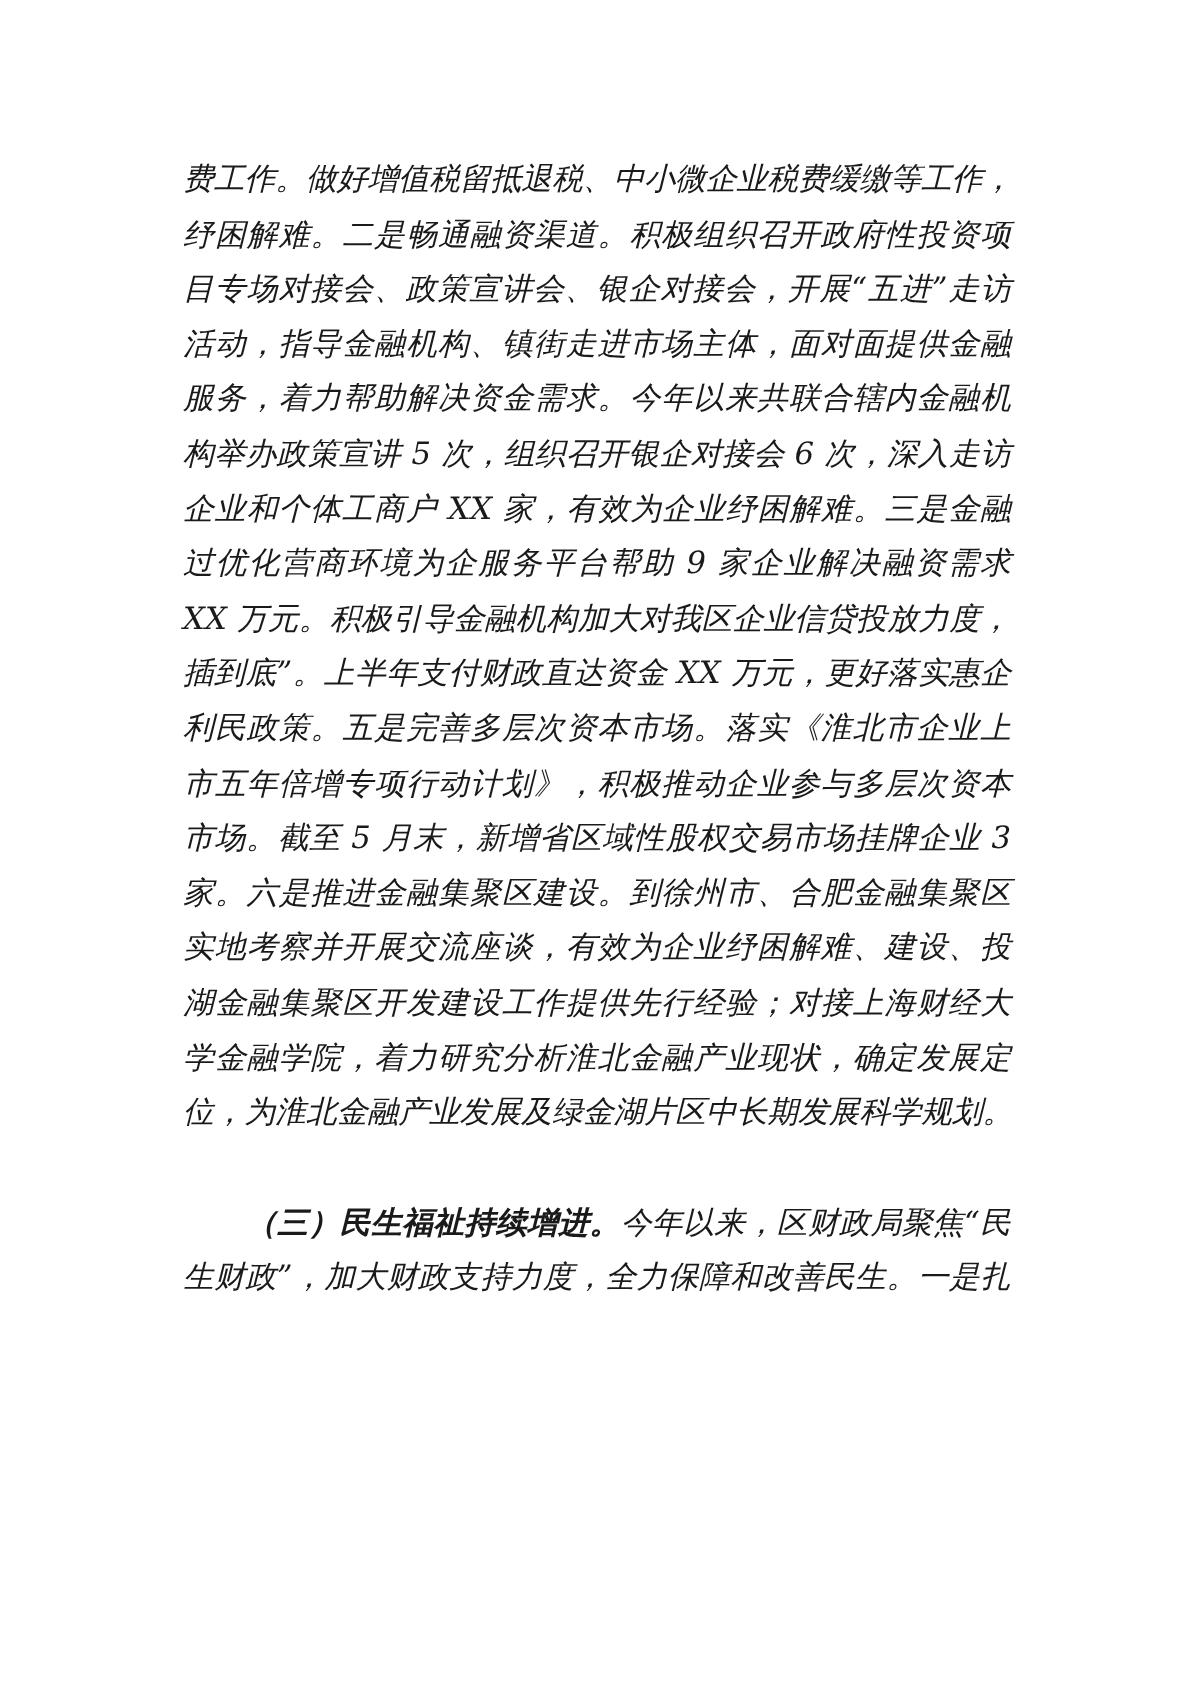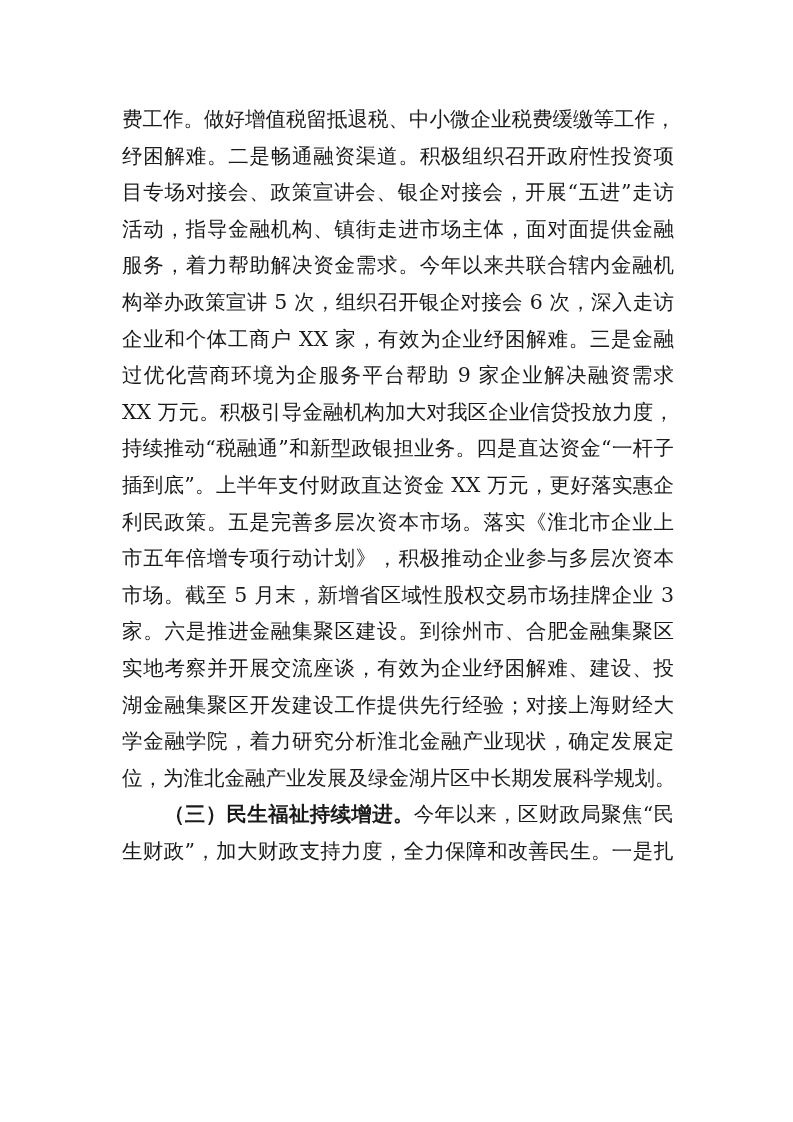--- a/index.html
+++ b/index.html
@@ -1,40 +1,39 @@
 <!DOCTYPE html>
 <html><head>
 <meta charset="utf-8">
 <style>
   html, body { margin: 0; padding: 0; background: #ffffff; }
   body { width: 793px; height: 1122px; position: relative; overflow: hidden; }
   .page { position: absolute; left: 0; top: 0; width: 793px; height: 1122px; background: #fff; }
   .text-block { position: absolute; left: 122px; top: 101px; width: 552px;
     font-family: "DejaVu Serif", "Liberation Serif", serif; font-size: 20.5px; color: #1a1a1a; }
   .line { height: 36.6px; line-height: 36.6px; white-space: nowrap; text-align: justify;
-    text-align-last: justify; display: block; }
+    text-align-last: justify; display: block; font-style: italic; }
   .line.last { text-align-last: left; }
-  .line.indent { padding-left: 42px; }
+  .line.indent { padding-left: 42px; margin-top: 37px; }
   .bold { font-weight: bold; }
 </style>
 </head>
 <body>
 
 <div class="page">
   <div class="text-block">
     <span class="line">费工作。做好增值税留抵退税、中小微企业税费缓缴等工作，</span>
     <span class="line">纾困解难。二是畅通融资渠道。积极组织召开政府性投资项</span>
     <span class="line">目专场对接会、政策宣讲会、银企对接会，开展“五进”走访</span>
     <span class="line">活动，指导金融机构、镇街走进市场主体，面对面提供金融</span>
     <span class="line">服务，着力帮助解决资金需求。今年以来共联合辖内金融机</span>
     <span class="line">构举办政策宣讲 5 次，组织召开银企对接会 6 次，深入走访</span>
     <span class="line">企业和个体工商户 XX 家，有效为企业纾困解难。三是金融</span>
     <span class="line">过优化营商环境为企服务平台帮助 9 家企业解决融资需求</span>
     <span class="line">XX 万元。积极引导金融机构加大对我区企业信贷投放力度，</span>
-    <span class="line">持续推动“税融通”和新型政银担业务。四是直达资金“一杆子</span>
     <span class="line">插到底”。上半年支付财政直达资金 XX 万元，更好落实惠企</span>
     <span class="line">利民政策。五是完善多层次资本市场。落实《淮北市企业上</span>
     <span class="line">市五年倍增专项行动计划》，积极推动企业参与多层次资本</span>
     <span class="line">市场。截至 5 月末，新增省区域性股权交易市场挂牌企业 3</span>
     <span class="line">家。六是推进金融集聚区建设。到徐州市、合肥金融集聚区</span>
     <span class="line">实地考察并开展交流座谈，有效为企业纾困解难、建设、投</span>
     <span class="line">湖金融集聚区开发建设工作提供先行经验；对接上海财经大</span>
     <span class="line">学金融学院，着力研究分析淮北金融产业现状，确定发展定</span>
     <span class="line last">位，为淮北金融产业发展及绿金湖片区中长期发展科学规划。</span>
 

